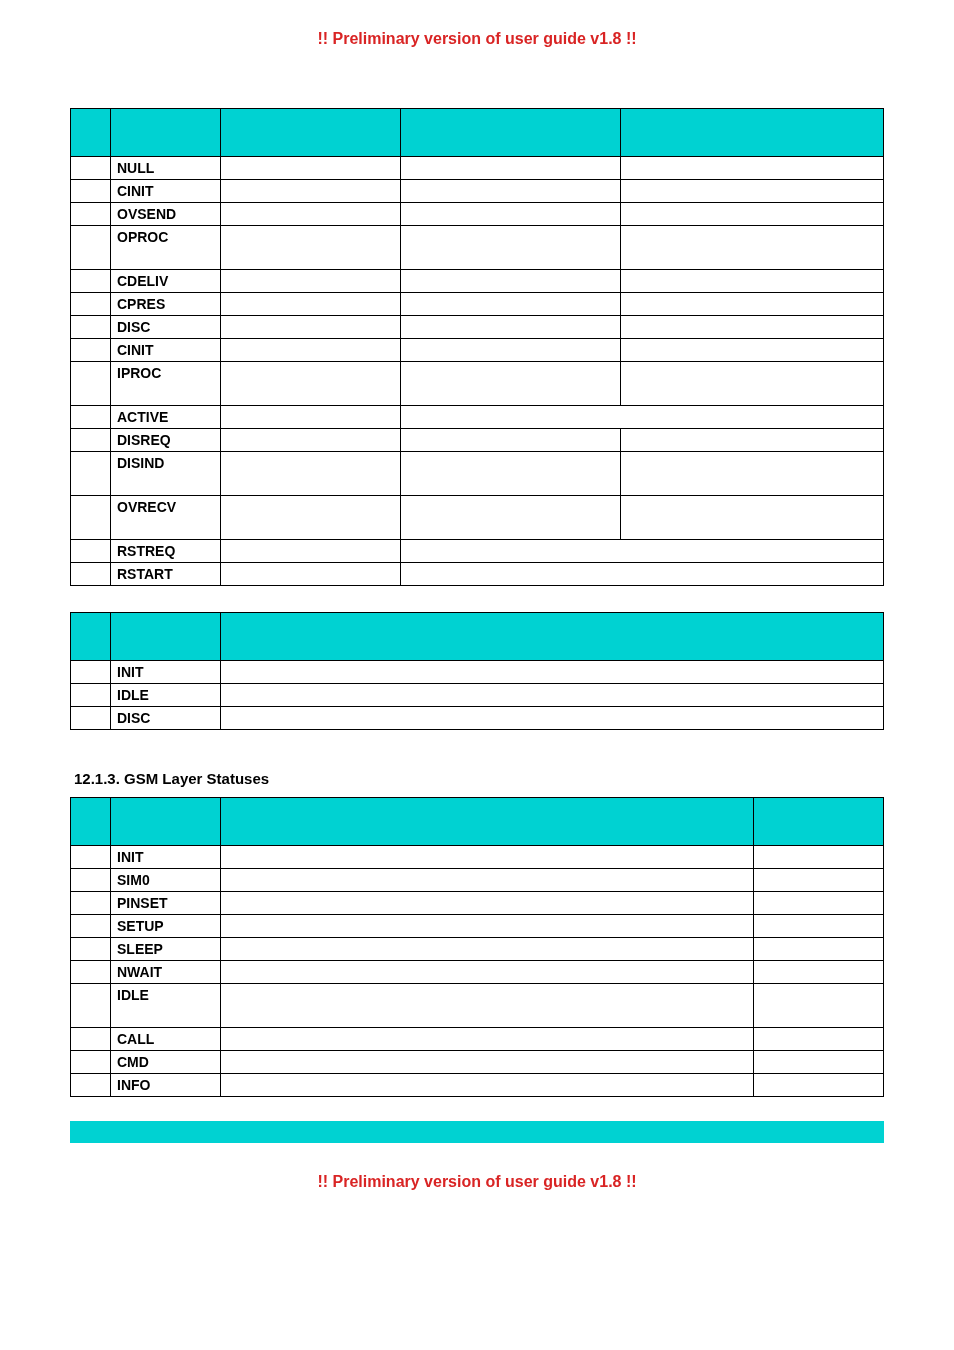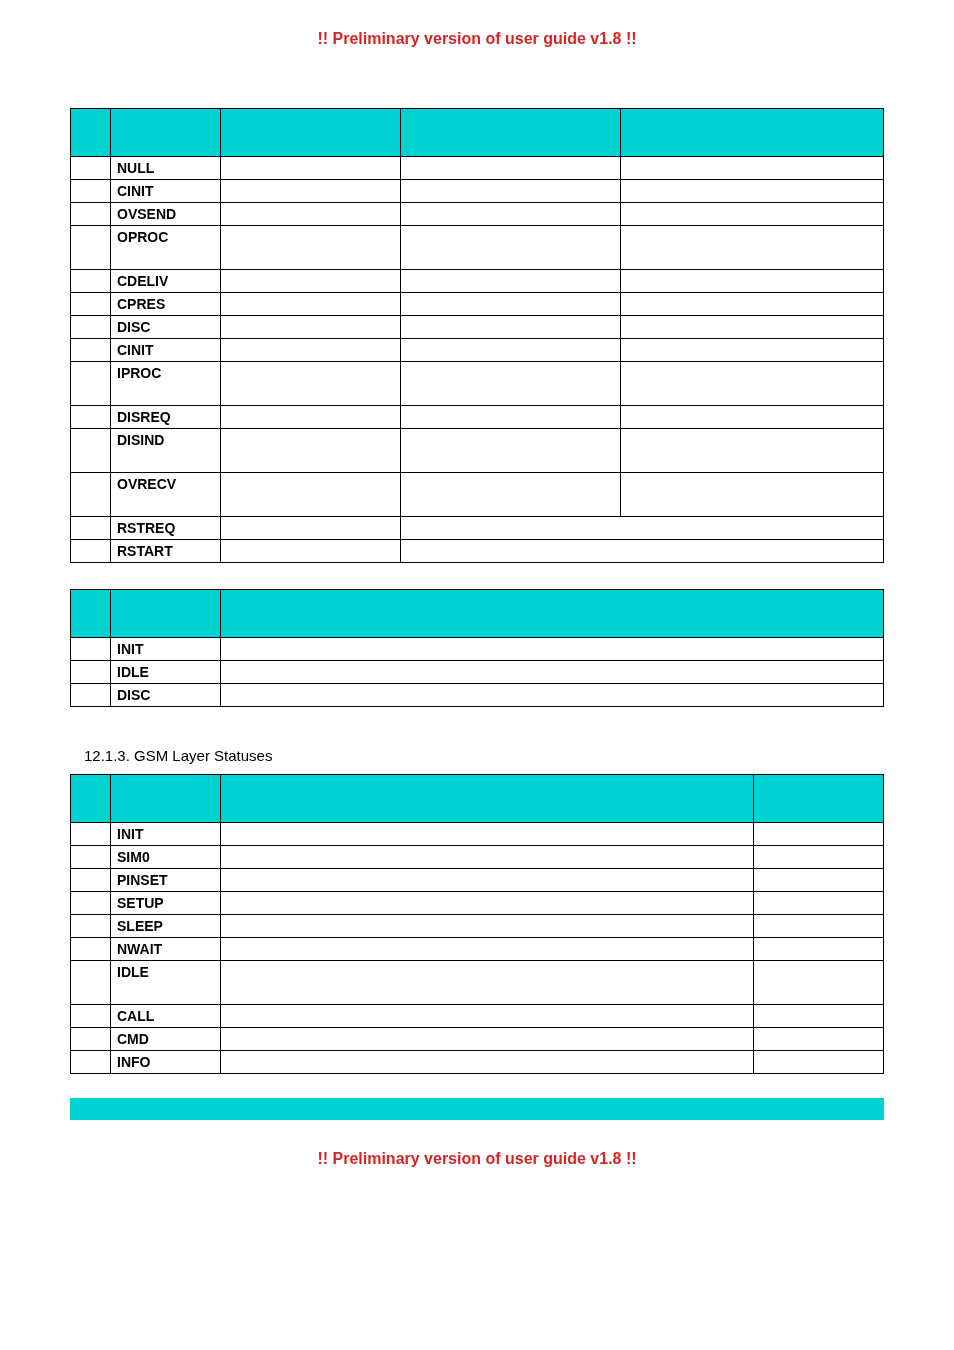--- a/index.html
+++ b/index.html
@@ -19,21 +19,21 @@
   table.sec3 col.c1 { width: 40px; }
   table.sec3 col.c2 { width: 110px; }
   table.sec3 col.c3 { width: auto; }
   table.sec3 col.c4 { width: 130px; }
   th, td { border: 1px solid #000; padding: 3px 6px; font-size: 14px; vertical-align: top; text-align: left; }
   thead th { background: #00d2d2; font-weight: bold; height: 48px; }
   tbody td.bold { font-weight: bold; }
   tbody td.tall { height: 44px; }
   tbody td.norm { height: 22px; }
   .gap { height: 26px; }
-  .section-head { font-weight: normal; font-size: 15px; margin: 40px 0 10px 14px; }
+  .section-head { font-weight: bold; font-size: 15px; margin: 40px 0 10px 4px; }
   .footer-bar { background: #00d2d2; height: 22px; width: 100%; margin-top: 24px; }
 </style>
 </head>
 <body>
 
 <div class="banner">!! Preliminary version of user guide v1.8 !!</div>
 
 <table class="sec1">
   <colgroup>
       <col class="c1">
@@ -110,20 +110,26 @@
       </tr>
       <tr>
         <td class="tall"></td>
         <td class="bold tall">IPROC</td>
         <td class="tall"></td>
         <td class="tall"></td>
         <td class="tall"></td>
       </tr>
       <tr>
         <td class="norm"></td>
+        <td class="bold norm">ACTIVE</td>
+        <td class="norm"></td>
+        <td class="norm" colspan="2"></td>
+      </tr>
+      <tr>
+        <td class="norm"></td>
         <td class="bold norm">DISREQ</td>
         <td class="norm"></td>
         <td class="norm"></td>
         <td class="norm"></td>
       </tr>
       <tr>
         <td class="tall"></td>
         <td class="bold tall">DISIND</td>
         <td class="tall"></td>
         <td class="tall"></td>

